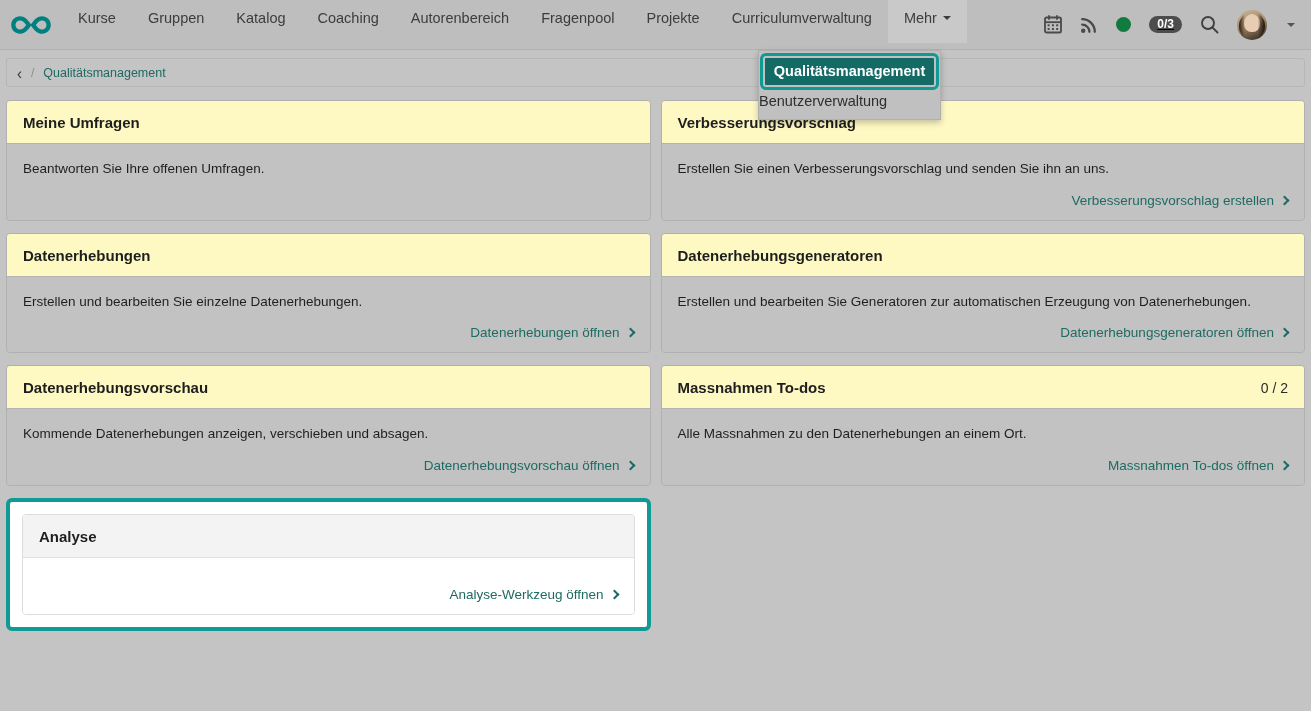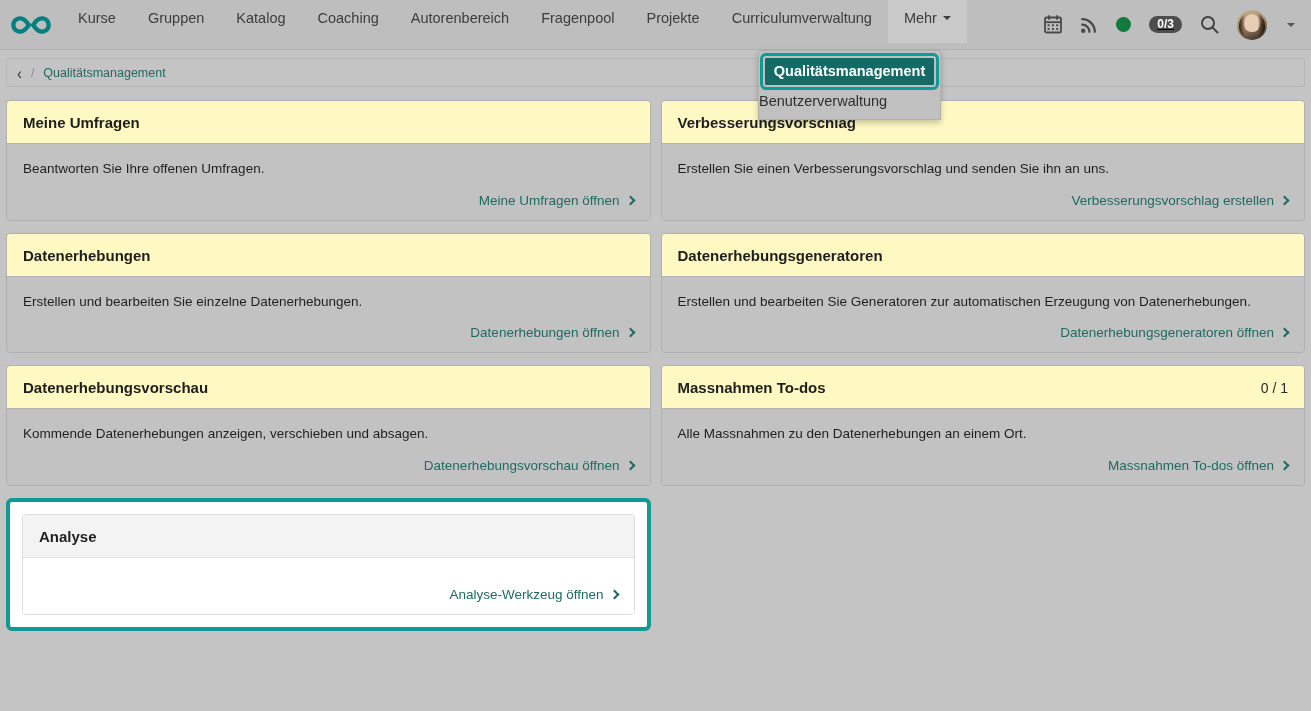--- a/index.html
+++ b/index.html
@@ -291,26 +291,20 @@
 
 <div class="grid">
 
   <div class="card">
     <div class="card-header">
       <span class="card-title">Meine Umfragen</span>
       <span class="card-count"></span>
     </div>
     <div class="card-body">
       <div class="card-desc">Beantworten Sie Ihre offenen Umfragen.</div>
-      <div class="card-action">
-        <span class="card-link">
-          <span>Meine Umfragen öffnen</span>
-          <i class="chev"></i>
-        </span>
-      </div>
     </div>
   </div>
 
   <div class="card">
     <div class="card-header">
       <span class="card-title">Verbesserungsvorschlag</span>
       <span class="card-count"></span>
     </div>
     <div class="card-body">
       <div class="card-desc">Erstellen Sie einen Verbesserungsvorschlag und senden Sie ihn an uns.</div>
@@ -367,21 +361,21 @@
           <span>Datenerhebungsvorschau öffnen</span>
           <i class="chev"></i>
         </span>
       </div>
     </div>
   </div>
 
   <div class="card">
     <div class="card-header">
       <span class="card-title">Massnahmen To-dos</span>
-      <span class="card-count">0 / 1</span>
+      <span class="card-count">0 / 2</span>
     </div>
     <div class="card-body">
       <div class="card-desc">Alle Massnahmen zu den Datenerhebungen an einem Ort.</div>
       <div class="card-action">
         <span class="card-link">
           <span>Massnahmen To-dos öffnen</span>
           <i class="chev"></i>
         </span>
       </div>
     </div>

